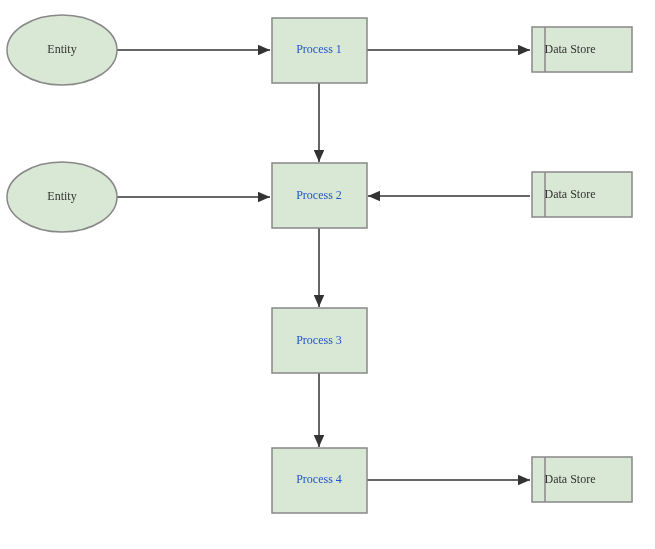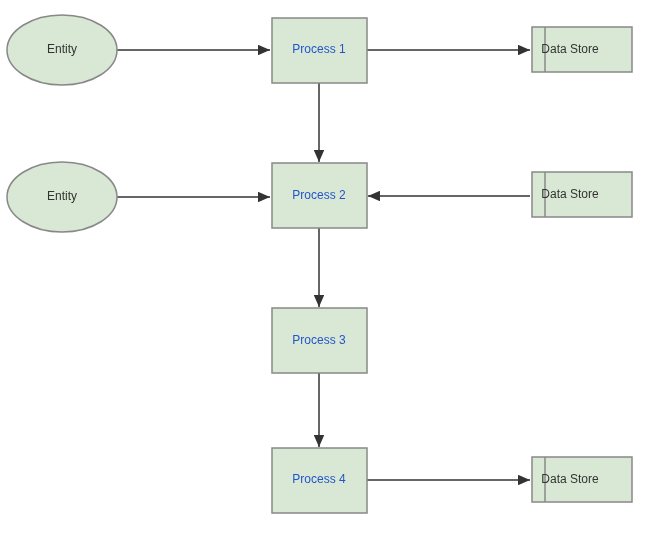--- a/index.html
+++ b/index.html
@@ -9,20 +9,21 @@
       font-size: 13px;
       width: 655px;
       height: 549px;
       overflow: hidden;
       position: relative;
     }
     .diagram-container {
       width: 655px;
       height: 549px;
       position: relative;
+      font-family: Liberation Serif, serif;
     }
     svg.diagram-svg {
       position: absolute;
       top: 0; left: 0;
       width: 655px;
       height: 549px;
     }
     .entity-ellipse {
       fill: #d9e8d4;
       stroke: #888;

